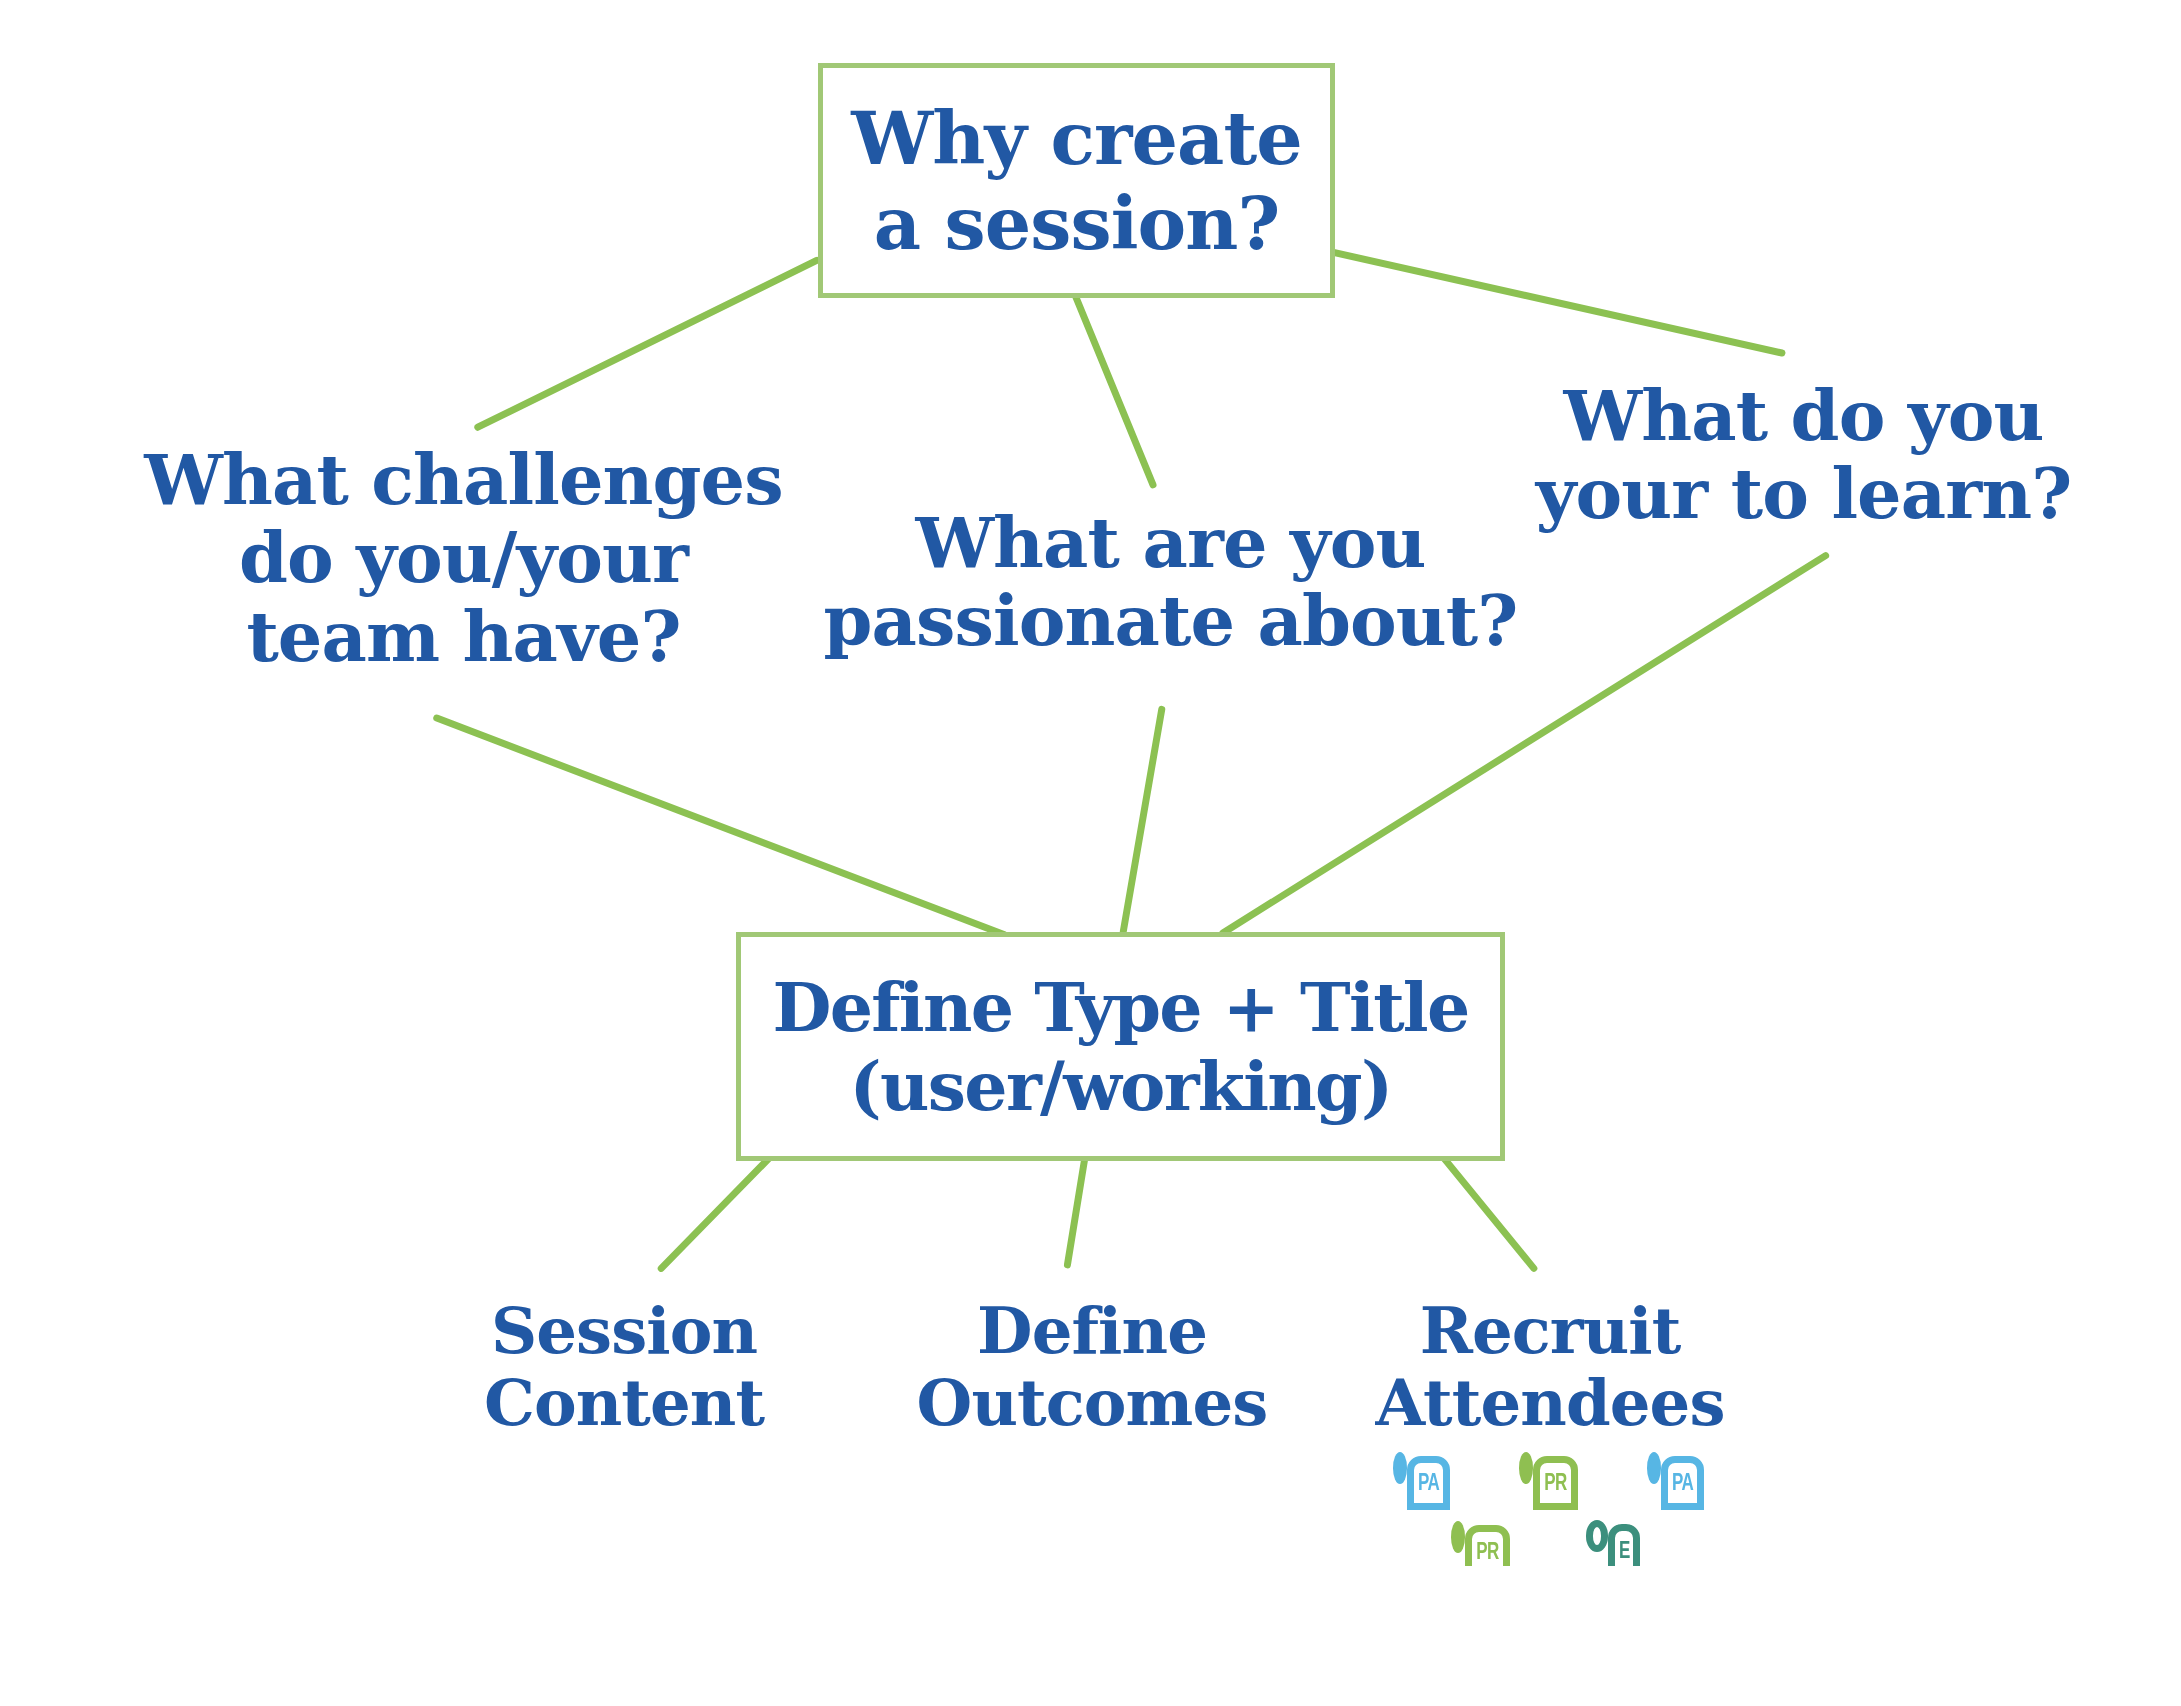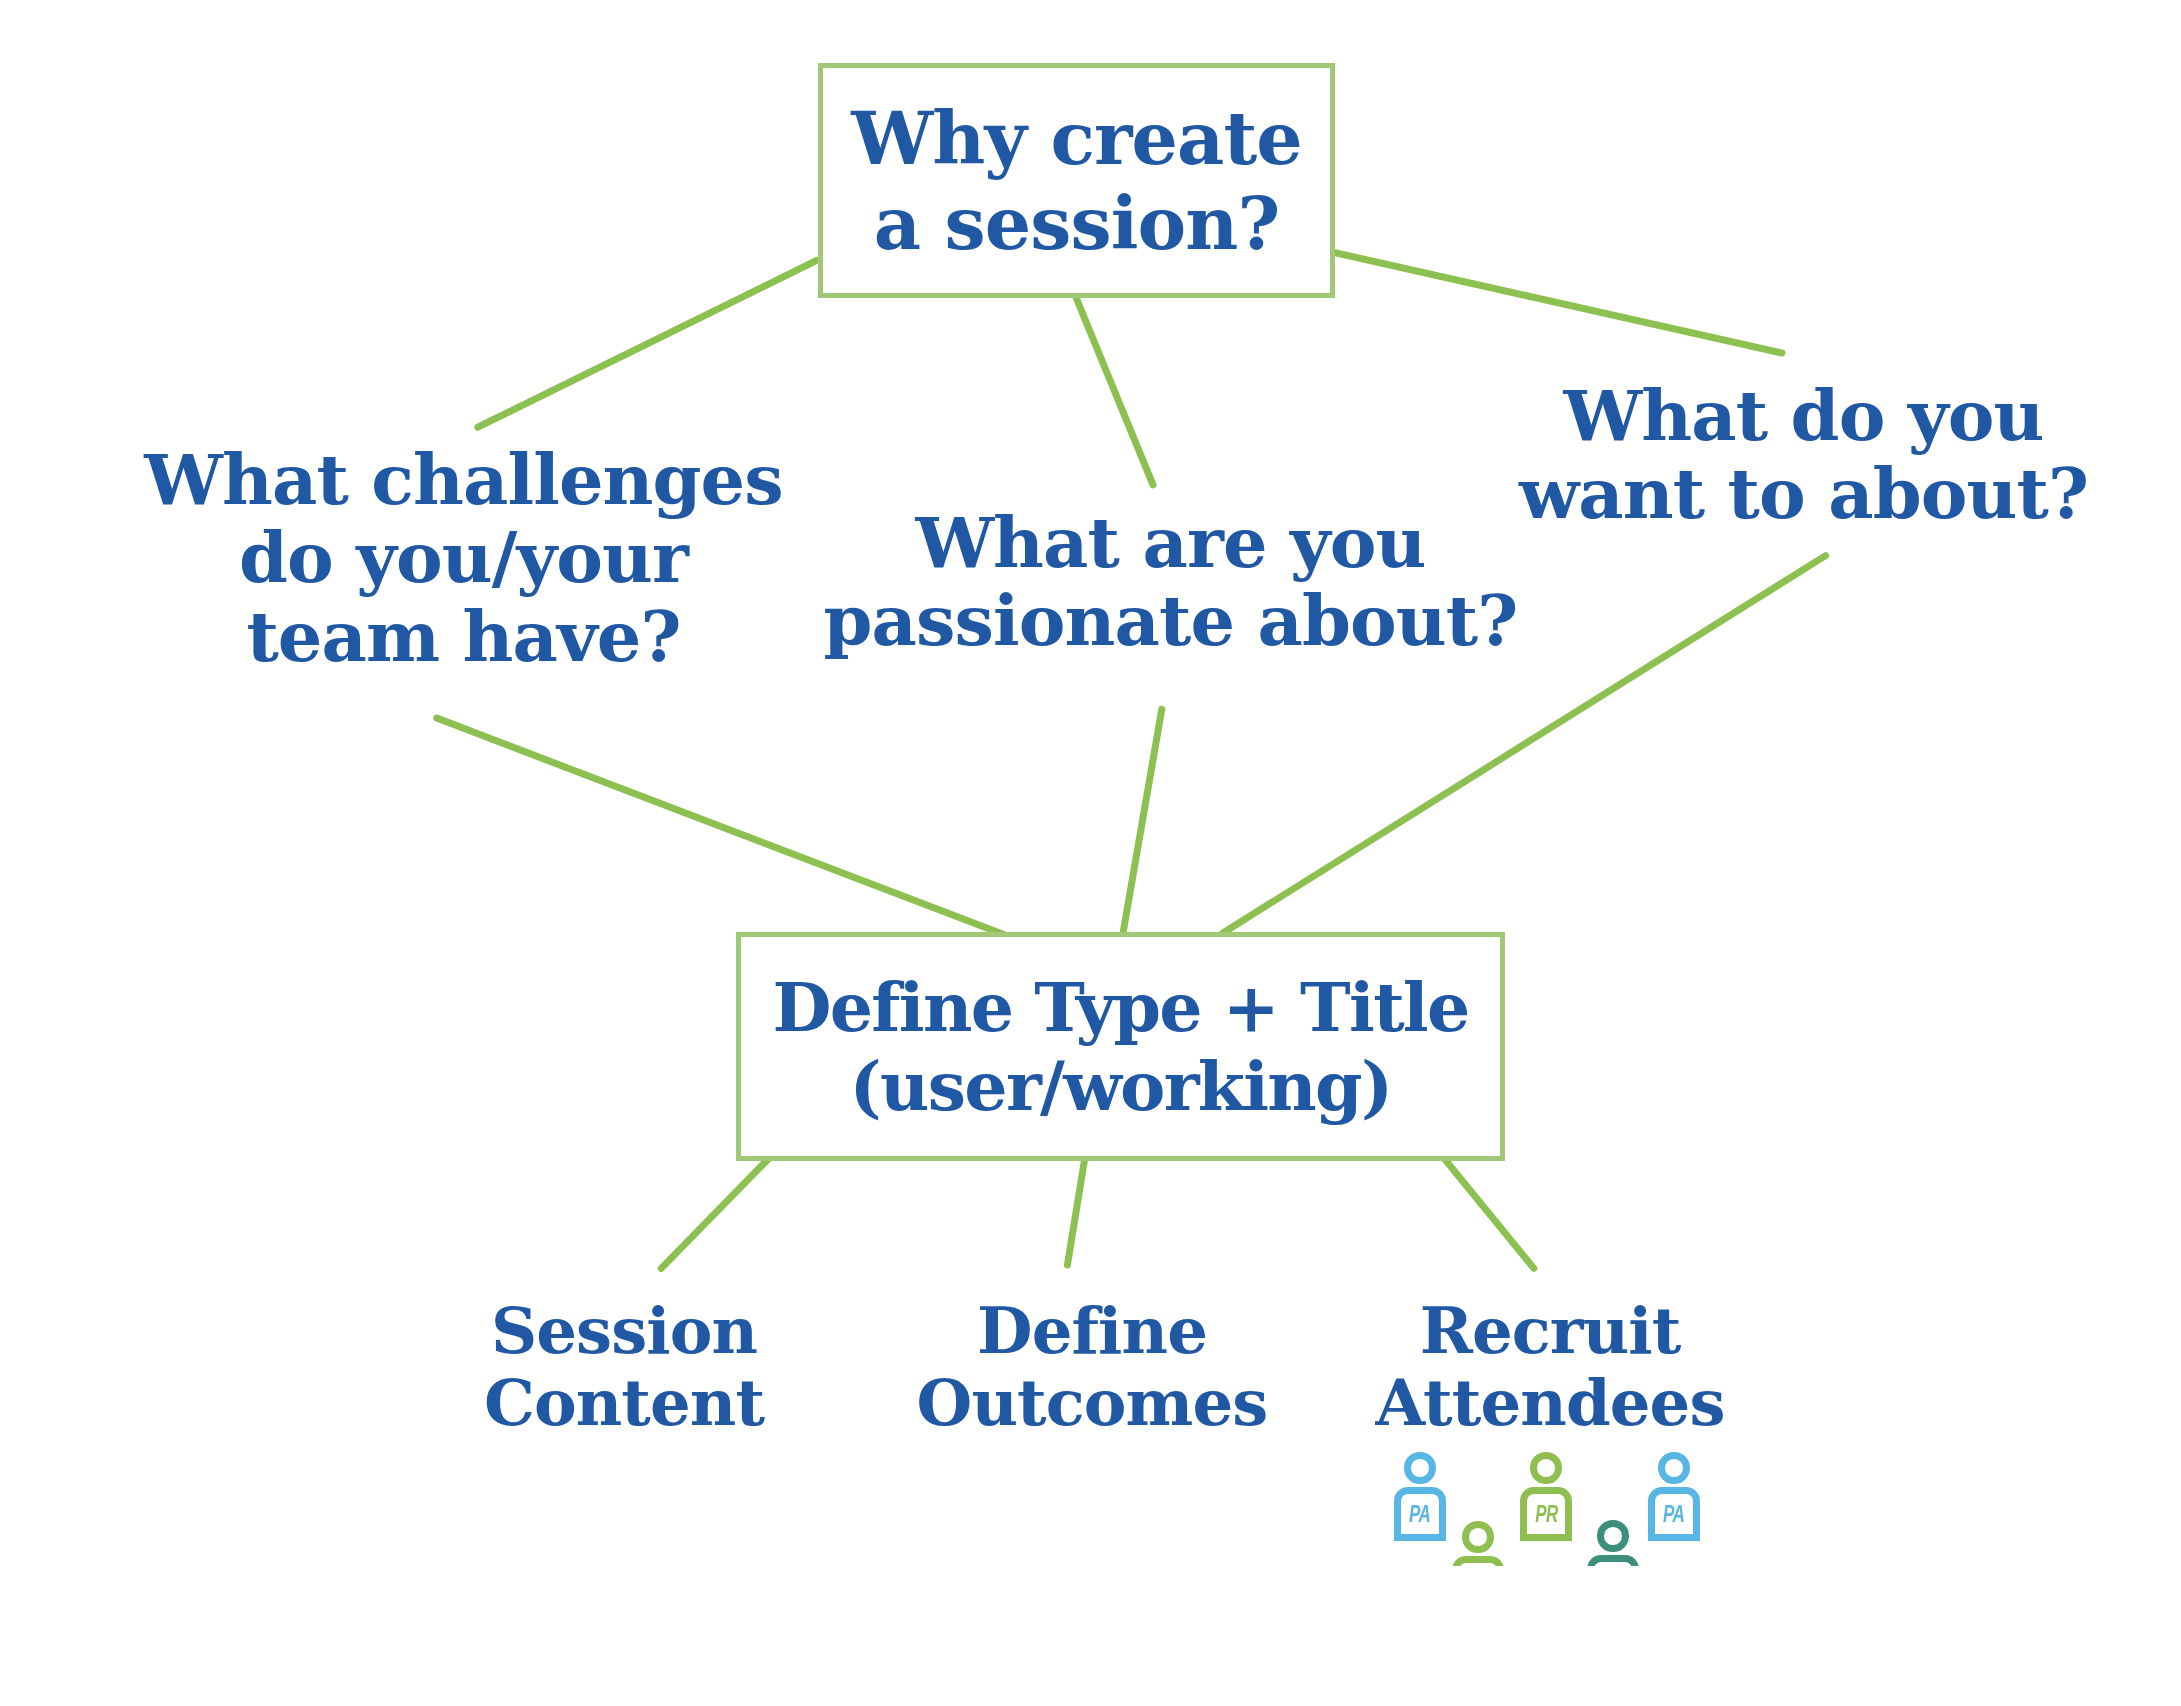--- a/index.html
+++ b/index.html
@@ -65,23 +65,22 @@
   .out-label { font-size: 64px; }
   .out-left  { left: 362px;  top: 1295px; width: 524px; }
   .out-mid   { left: 830px;  top: 1295px; width: 524px; }
   .out-right { left: 1288px; top: 1295px; width: 524px; }
 
   
   .person {
     position: absolute;
     width: 54px;
     display: flex;
-    flex-direction: column;
-    align-items: center;
-    font-style: italic;
+    flex-direction: row;
+    align-items: flex-start;
   }
   .person-head {
     width: 17.5px;
     height: 17.5px;
     border: 7.9px solid var(--pc);
     border-radius: 50%;
     background: #ffffff;
   }
   .person-body {
     margin-top: 3.5px;
@@ -126,21 +125,21 @@
   </div>
 
   <div class="node-text q-font q-mid">What are you
 passionate about?</div>
 
   <div class="node-text q-font q-left">What challenges
 do you/your
 team have?</div>
 
   <div class="node-text q-font q-right">What do you
-want to about?</div>
+your to learn?</div>
 
   <div class="box define-box">
     <div class="box-label">Define Type + Title
 (user/working)</div>
   </div>
 
   <div class="node-text out-label out-left">Session
 Content</div>
 
   <div class="node-text out-label out-right">Recruit

